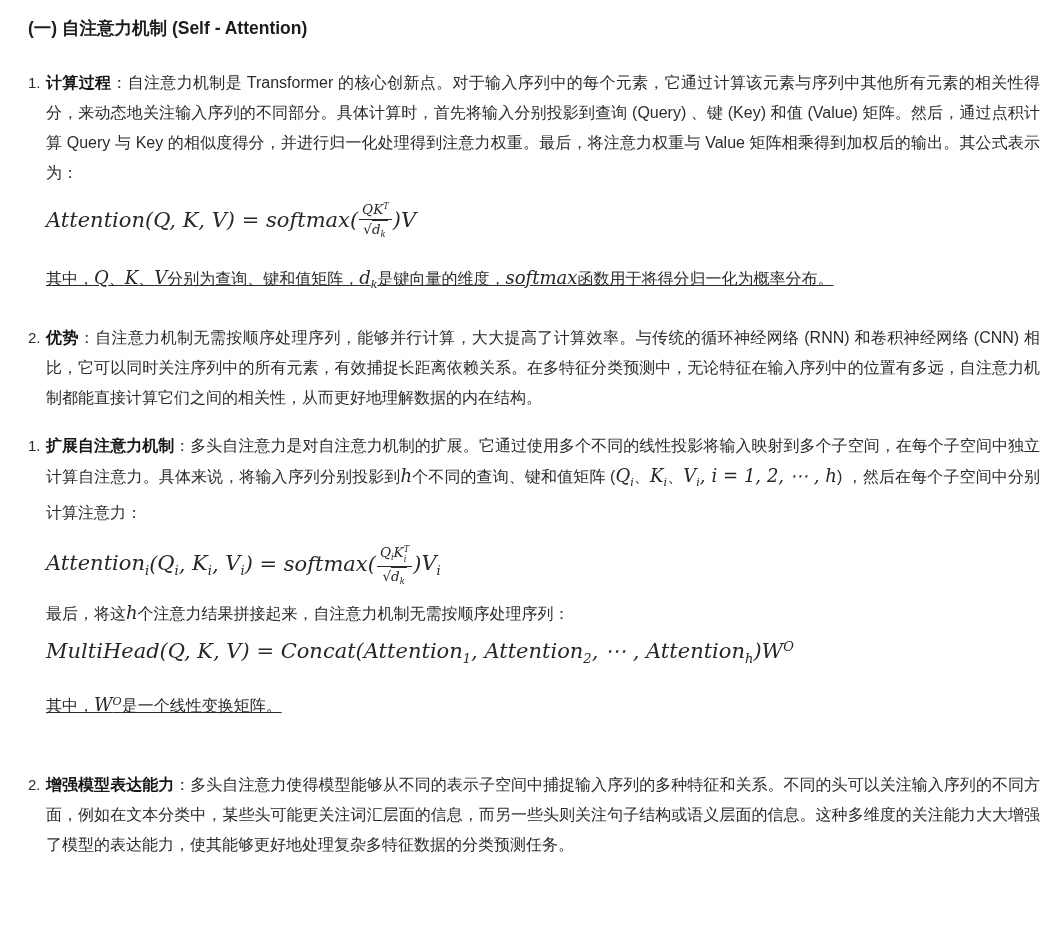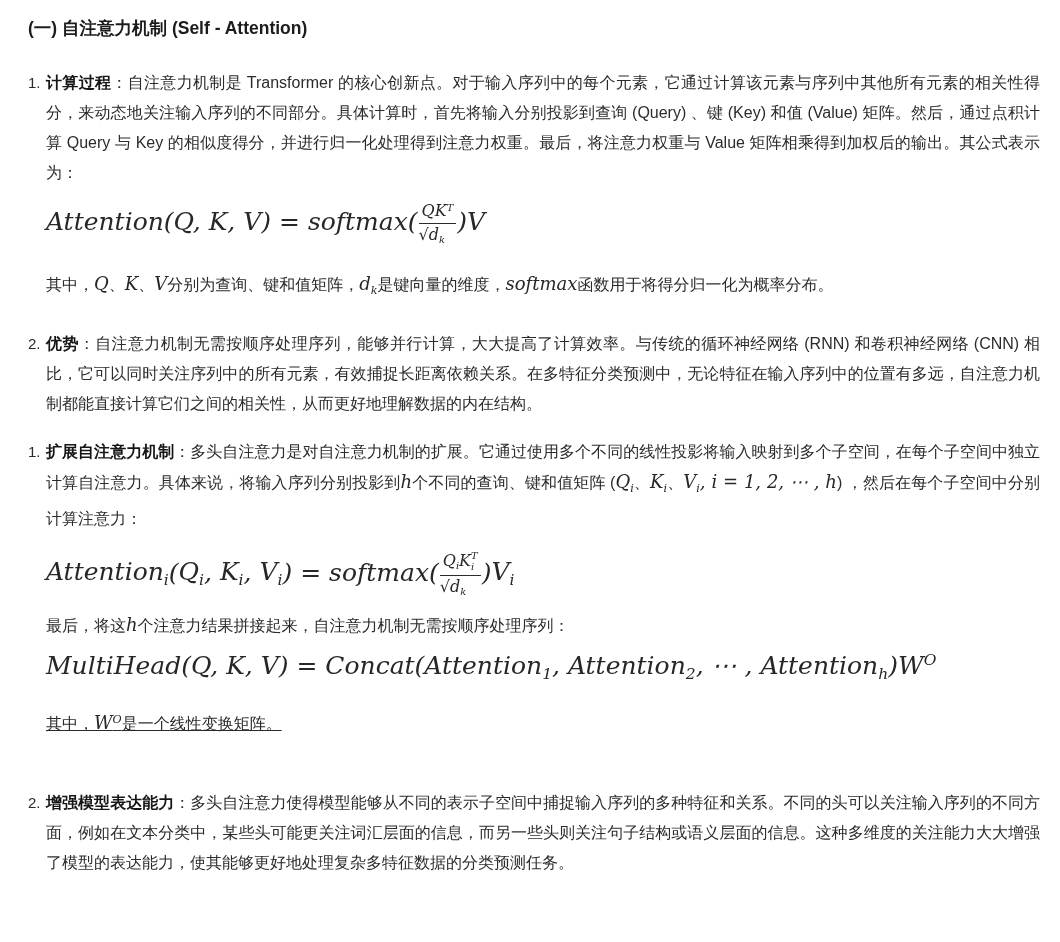--- a/index.html
+++ b/index.html
@@ -11,36 +11,36 @@
   h3.second{margin-top:28px;}
   .item{display:flex;align-items:flex-start;margin-bottom:18px;}
   .marker{flex:none;width:18px;font-size:15px;color:#2b2b2b;line-height:30px;}
   .content{flex:1;min-width:0;}
   .para{font-size:16px;line-height:30px;text-align:justify;color:#2b2b2b;}
   .para b{color:#161616;}
   .para-math{line-height:40px;}
   
   .m{font-family:"DejaVu Serif",serif;font-style:italic;color:#272727;}
   .para .m{font-size:18px;}
-  .formula{font-size:25px;margin:14px 0 18px 0;white-space:nowrap;color:#272727;}
+  .formula{font-size:21px;margin:14px 0 18px 0;white-space:nowrap;color:#272727;}
   .formula .m{font-size:1em;}
   sub,sup{font-family:"DejaVu Serif",serif;font-style:italic;font-size:0.62em;}
   sub{vertical-align:-0.35em;}
   sup{vertical-align:0.55em;}
-  .frac{display:inline-block;vertical-align:middle;
+  .frac{display:inline-block;vertical-align:middle;text-align:center;
         font-size:0.64em;line-height:1.15;margin:0 1px;}
   .frac .num{display:block;border-bottom:1.3px solid #2a2a2a;padding:0 3px 2px 3px;}
   .frac .den{display:block;padding-top:2px;}
   .sqrt-c{border-top:1.3px solid #2a2a2a;padding:1px 2px 0 0;}
   .ss{display:inline-flex;flex-direction:column;align-items:flex-start;
       vertical-align:middle;font-size:0.62em;line-height:1.2;}
   .fm2{margin:16px 0 12px 0;}
   .fm3{margin:10px 0 16px 0;}
   .tail-para{margin:4px 0 26px 0;text-decoration:underline;}
-  .note-para{margin-top:2px;}
+  .note-para{margin-top:2px;text-decoration:underline;}
 </style>
 </head>
 <body>
 
 <div class="page">
 
   <h3>(一) 自注意力机制 (Self - Attention)</h3>
 
   <div class="item">
     <span class="marker">1.</span>

